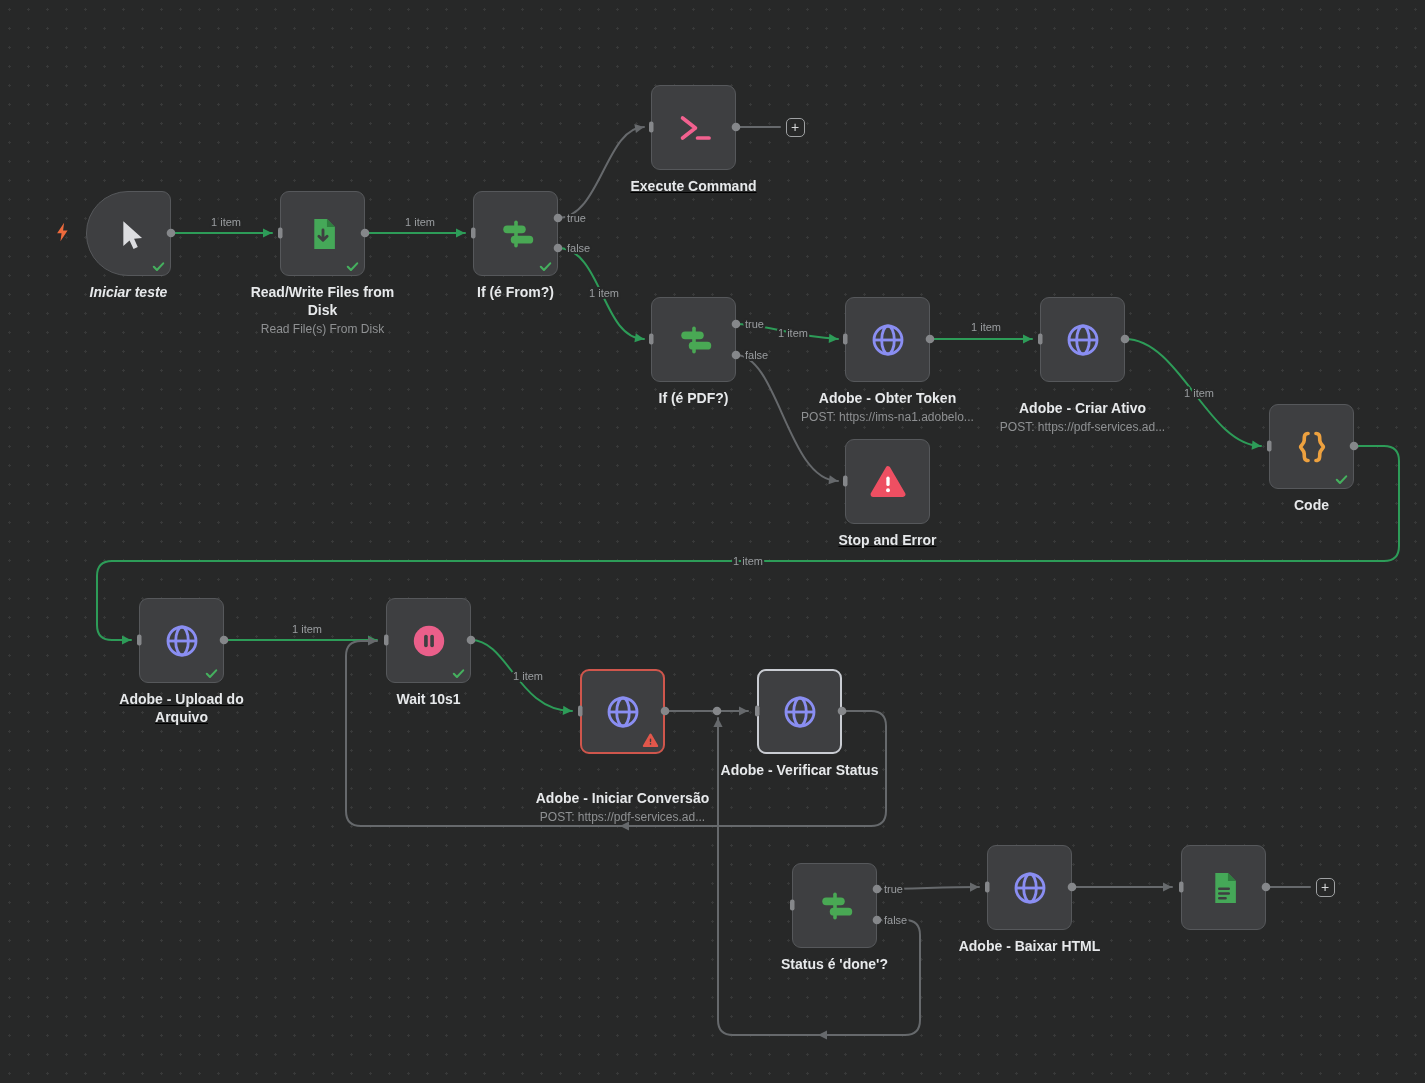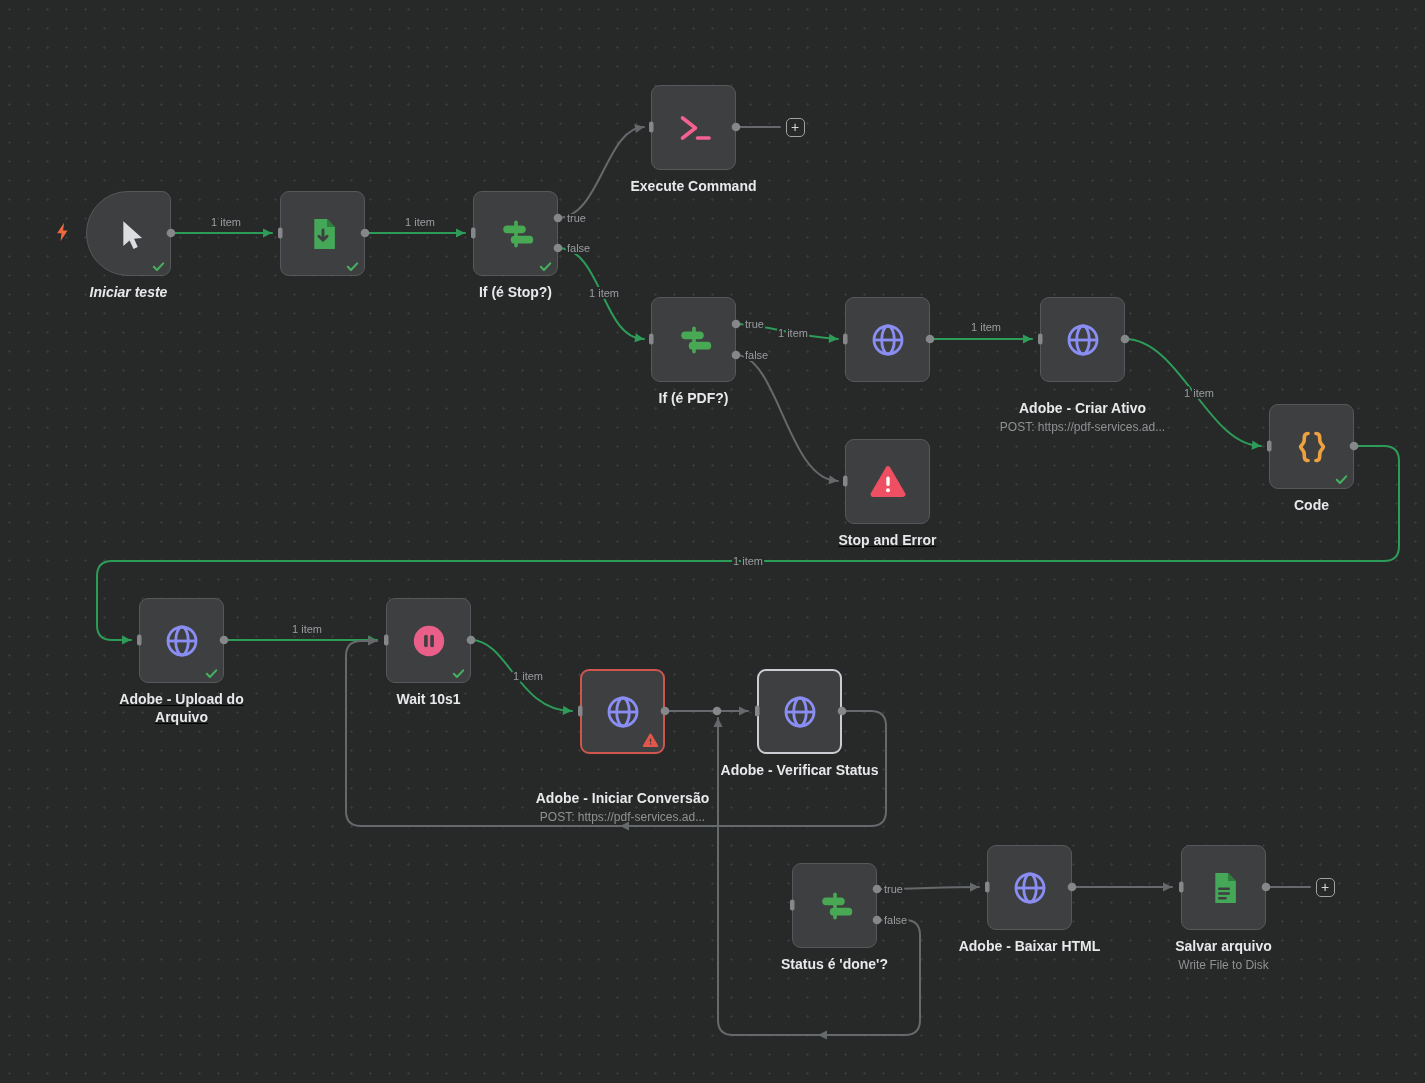--- a/index.html
+++ b/index.html
@@ -152,48 +152,52 @@
         <svg viewBox="0 0 24 24" width="38" height="38">
           <path d="M6.5 2.5h8l5 5V21.5h-13z" fill="#45a858"></path>
           <path d="M14.5 2.5v5h5z" fill="#2f7e3f"></path>
           <path d="M12 9.5v6.5M9.4 13.4l2.6 2.6 2.6-2.6" fill="none" stroke="#3e3f41" stroke-width="1.8" stroke-linecap="round" stroke-linejoin="round"></path>
         </svg>
       </span>
       <span class="badge"><svg viewBox="0 0 24 24" width="15" height="15">
           <path d="M4.5 12.5l5 5L19.5 7" fill="none" stroke="#45b05e" stroke-width="3.4" stroke-linecap="round" stroke-linejoin="round"></path>
         </svg></span>
     </div>
+    <div class="node-label-wrap" style="left: 247.5px; top: 283px; width: 150px;">
+      <div class="node-title">Read/Write Files from Disk</div>
+      <div class="node-sub">Read File(s) From Disk</div>
+    </div>
     <div class="node" style="left: 473px; top: 191px; width: 85px; height: 85px;">
       <span class="node-icon">
         <svg viewBox="0 0 24 24" width="36" height="36">
           <g fill="#49a854">
             <rect x="10.8" y="3" width="2.4" height="18" rx="1.2"></rect>
             <rect x="3.5" y="6.3" width="15" height="5.2" rx="2.6"></rect>
             <rect x="8.5" y="13.2" width="15" height="5.2" rx="2.6"></rect>
           </g>
         </svg>
       </span>
       <span class="badge"><svg viewBox="0 0 24 24" width="15" height="15">
           <path d="M4.5 12.5l5 5L19.5 7" fill="none" stroke="#45b05e" stroke-width="3.4" stroke-linecap="round" stroke-linejoin="round"></path>
         </svg></span>
     </div>
     <div class="node-label-wrap" style="left: 405.5px; top: 283px; width: 220px;">
-      <div class="node-title">If (é Stop?)</div>
+      <div class="node-title">If (é From?)</div>
     </div>
     <div class="node" style="left: 651px; top: 85px; width: 85px; height: 85px;">
       <span class="node-icon">
         <svg viewBox="0 0 28 28" width="40" height="40">
           <g stroke="#f2618f" stroke-width="2.6" stroke-linecap="round" stroke-linejoin="round" fill="none">
             <path d="M6 7l9 7-9 7"></path>
             <path d="M16.5 21h8"></path>
           </g>
         </svg>
       </span>
     </div>
-    <div class="node-label-wrap" style="left: 583.5px; top: 177px; width: 220px;">
+    <div class="node-label-wrap" style="left: 583.5px; top: 177px; width: 220px; text-decoration: underline;">
       <div class="node-title">Execute Command</div>
     </div>
     <div class="node" style="left: 651px; top: 297px; width: 85px; height: 85px;">
       <span class="node-icon">
         <svg viewBox="0 0 24 24" width="36" height="36">
           <g fill="#49a854">
             <rect x="10.8" y="3" width="2.4" height="18" rx="1.2"></rect>
             <rect x="3.5" y="6.3" width="15" height="5.2" rx="2.6"></rect>
             <rect x="8.5" y="13.2" width="15" height="5.2" rx="2.6"></rect>
           </g>
@@ -207,20 +211,24 @@
       <span class="node-icon">
         <svg viewBox="0 0 24 24" width="40" height="40">
           <g stroke="#8a8ef2" stroke-width="1.7" fill="none">
             <circle cx="12" cy="12" r="8.4"></circle>
             <ellipse cx="12" cy="12" rx="3.8" ry="8.4"></ellipse>
             <path d="M3.6 12h16.8"></path>
           </g>
         </svg>
       </span>
     </div>
+    <div class="node-label-wrap" style="left: 777.5px; top: 389px; width: 220px;">
+      <div class="node-title">Adobe - Obter Token</div>
+      <div class="node-sub">POST: https://ims-na1.adobelo...</div>
+    </div>
     <div class="node" style="left: 1040px; top: 297px; width: 85px; height: 85px;">
       <span class="node-icon">
         <svg viewBox="0 0 24 24" width="40" height="40">
           <g stroke="#8a8ef2" stroke-width="1.7" fill="none">
             <circle cx="12" cy="12" r="8.4"></circle>
             <ellipse cx="12" cy="12" rx="3.8" ry="8.4"></ellipse>
             <path d="M3.6 12h16.8"></path>
           </g>
         </svg>
       </span>
@@ -354,23 +362,19 @@
     <div class="node" style="left: 1181px; top: 845px; width: 85px; height: 85px;">
       <span class="node-icon">
         <svg viewBox="0 0 24 24" width="38" height="38">
           <path d="M6.5 2.5h8l5 5V21.5h-13z" fill="#45a858"></path>
           <path d="M14.5 2.5v5h5z" fill="#2f7e3f"></path>
           <g stroke="#3e3f41" stroke-width="1.6" stroke-linecap="round" fill="none">
             <path d="M9 12.5h6M9 15.5h6M9 18.5h4"></path>
           </g>
         </svg>
       </span>
-    </div>
-    <div class="node-label-wrap" style="left: 1113.5px; top: 937px; width: 220px;">
-      <div class="node-title">Salvar arquivo</div>
-      <div class="node-sub">Write File to Disk</div>
     </div>
     <div class="plus" style="left: 785.5px; top: 117.5px;">+</div>
     <div class="plus" style="left: 1315.5px; top: 877.5px;">+</div>
     <span class="flash" style="left: 52px; top: 221px;"><svg viewBox="0 0 24 24" width="22" height="22">
         <path d="M13.2 2 L5.6 13.4 h4.8 L9.2 22 l7.8-11.6 h-4.9 Z" fill="#ee6a3c"></path>
       </svg></span>
   </div>
 
 </body></html>

